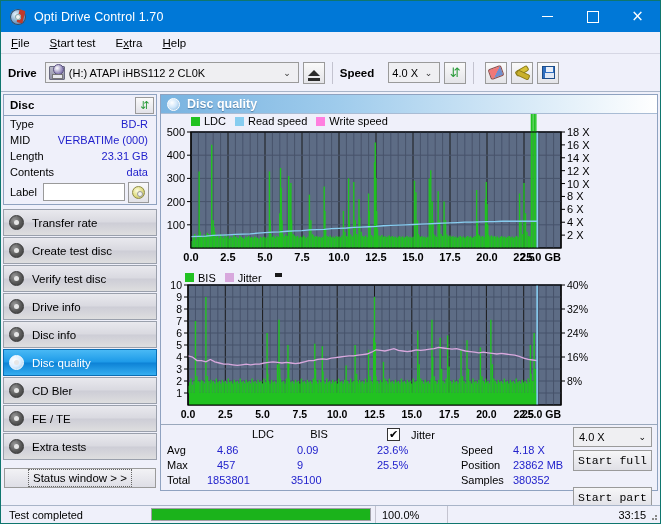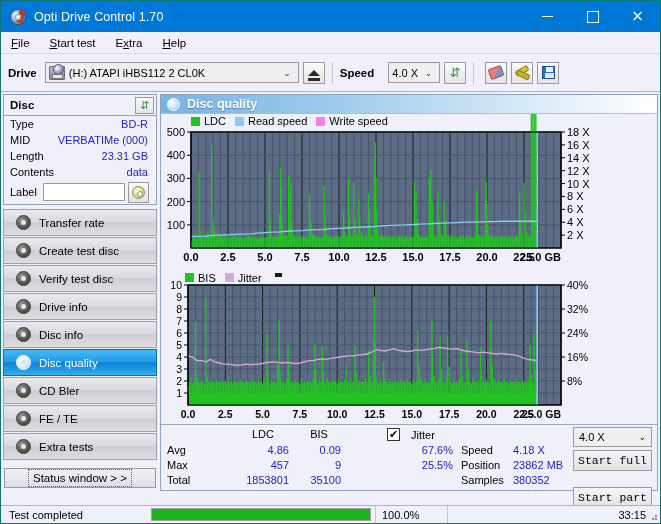--- a/index.html
+++ b/index.html
@@ -192,21 +192,21 @@
   }
   #label-btn .cd::after{content:'';position:absolute;left:4px;top:4px;width:4px;height:4px;border-radius:50%;background:#f5f5ef;border:1px solid #999;}
 
   #nav { margin: 4px 2px 0 2px; }
   .nav-item {
     height: 27px;
     margin-bottom: 1px;
     border: 1px solid #9aa0ac;
     background: linear-gradient(#e9e9ee 0%, #d9d9e0 48%, #cdcdd6 52%, #dededf 100%);
     display: flex; align-items: center;
-    padding-left: 12px;
+    padding-left: 5px;
     font-size: 11.5px;
   }
   .nav-item.active {
     background: linear-gradient(#49b9f5 0%, #1d9ae8 48%, #0d82d6 52%, #35aef0 100%);
     border-color: #0a6eb4;
     color: #ffffff;
     font-weight: normal;
   }
   .nav-ico {
     width: 15px; height: 15px; margin-right: 8px; position: relative;
@@ -269,21 +269,21 @@
   svg.series { position: absolute; }
 
   
   #stats {
     border-top: 1px solid #9aa8bc;
     height: 68px; position: relative;
     background: #eff0fa;
     font-size: 11px;
   }
   #stats .lbl { position: absolute; color: #000; }
-  #stats .val { position: absolute; color: #2222cc; text-align: right; }
+  #stats .val { position: absolute; color: #2222cc; }
   #jitter-check {
     position: absolute; width: 13px; height: 13px;
     border: 1px solid #333; background: #fff;
     display:flex;align-items:center;justify-content:center;
     font-size: 11px; line-height: 1; color: #000;
     font-family: "DejaVu Sans", sans-serif;
   }
   #speed-combo2 {
     position: absolute; width: 79px; height: 20px;
     border: 1px solid #9a9a9a; background: #efeff2;
@@ -1218,21 +1218,21 @@
         <div class="val" style="left:46px;top:49px;width:82px;">1853801</div>
 
         <div class="val" style="left:136px;top:19px;width:44px;">0.09</div>
         <div class="val" style="left:136px;top:34px;width:44px;">9</div>
         <div class="val" style="left:130px;top:49px;width:50px;">35100</div>
 
         <div id="jitter-check" style="left:226px;top:3px;">
           <span>✔</span>
         </div>
         <div class="lbl" style="left:250px;top:4px;">Jitter</div>
-        <div class="val" style="left:216px;top:19px;width:76px;">67.6%</div>
+        <div class="val" style="left:216px;top:19px;width:76px;">23.6%</div>
         <div class="val" style="left:216px;top:34px;width:76px;">25.5%</div>
 
         <div class="lbl" style="left:300px;top:19px;">Speed</div>
         <div class="val" style="left:352px;top:19px;width:64px;text-align:left;">4.18 X</div>
         <div class="lbl" style="left:300px;top:34px;">Position</div>
         <div class="val" style="left:352px;top:34px;width:64px;text-align:left;">23862 MB</div>
         <div class="lbl" style="left:300px;top:49px;">Samples</div>
         <div class="val" style="left:352px;top:49px;width:64px;text-align:left;">380352</div>
 
         <div id="speed-combo2" style="left:412px;top:2px;">

